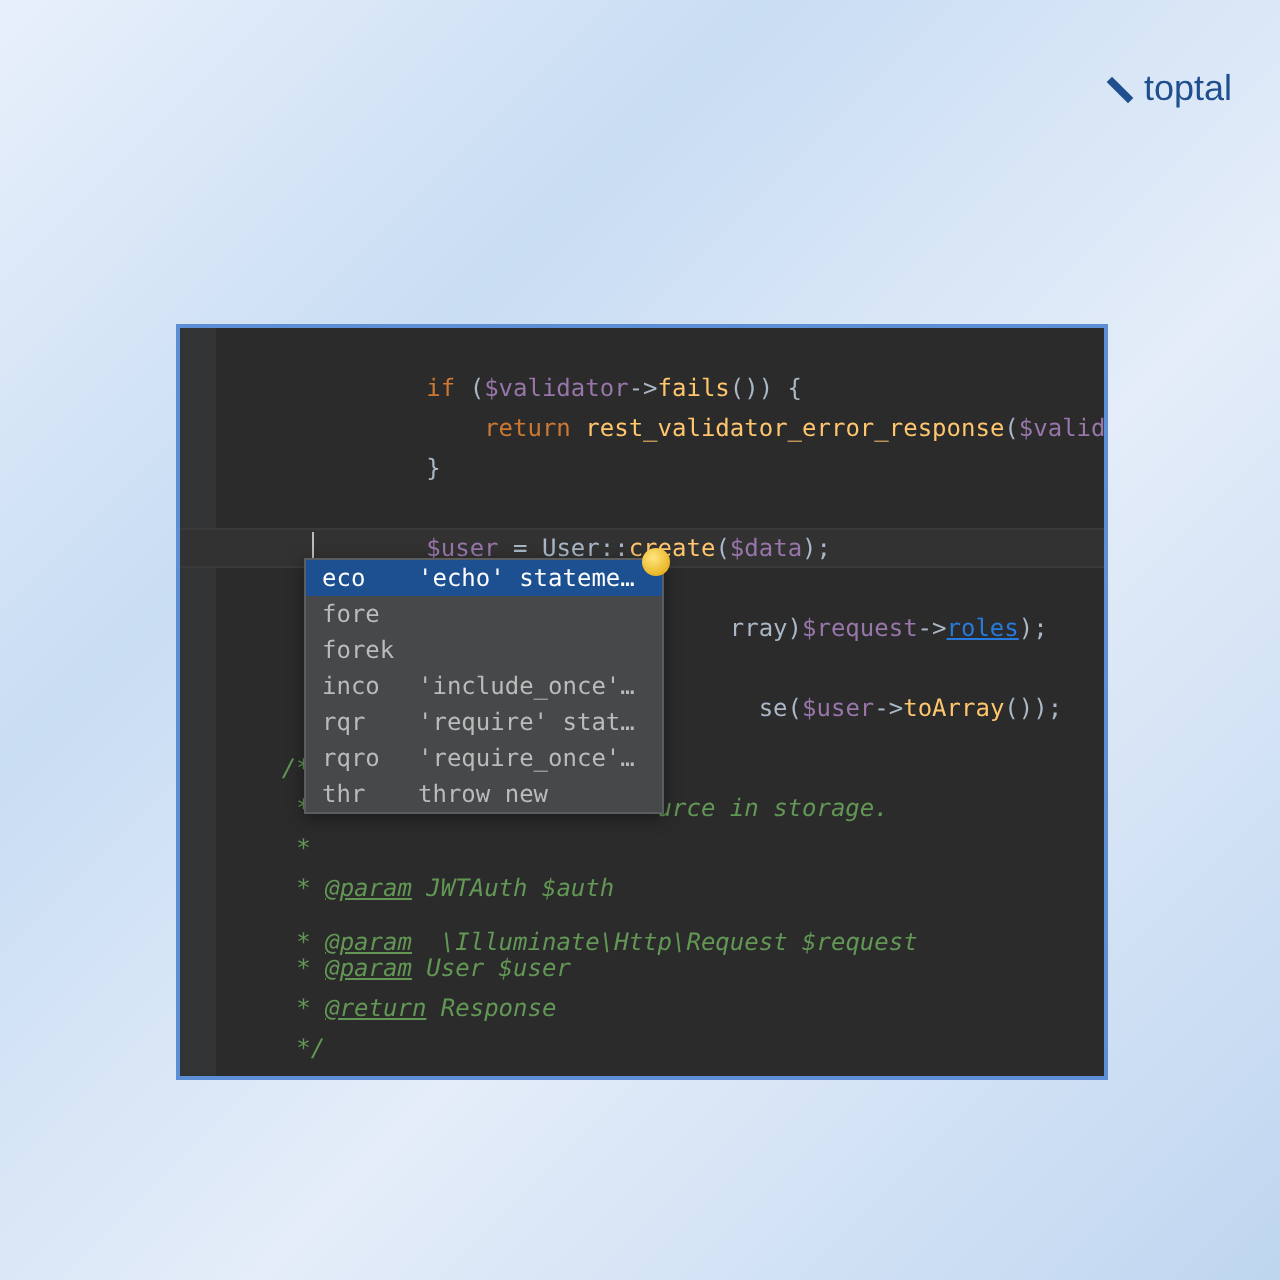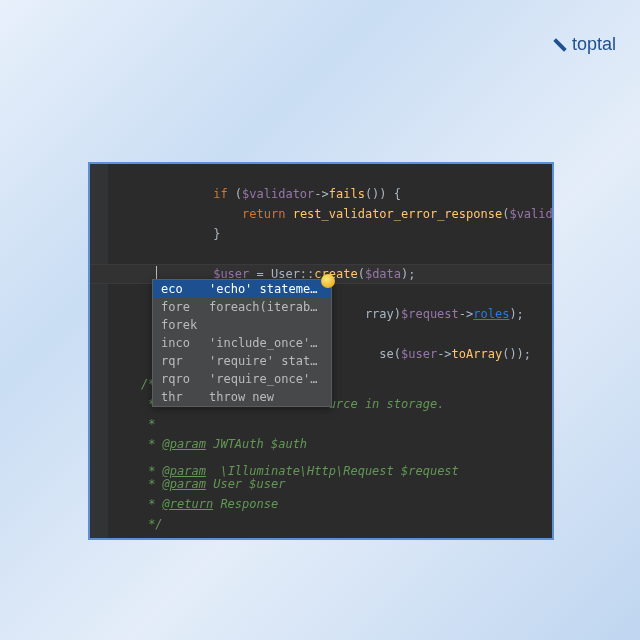--- a/index.html
+++ b/index.html
@@ -158,21 +158,20 @@
     <div class="line" style="top:350px"><span>    </span><span class="doc"> */</span></div>
 
     <div class="popup" style="left:62px; top:115px; width:180px">
       <div class="bulb" style="right:-4px; top:-6px"></div>
       <div class="popup-row sel">
         <span class="popup-abbr">eco</span>
         <span class="popup-desc">'echo' statement</span>
       </div>
       <div class="popup-row">
         <span class="popup-abbr">fore</span>
-        <span class="popup-desc">foreach(iterab…</span>
       </div>
       <div class="popup-row">
         <span class="popup-abbr">forek</span>
       </div>
       <div class="popup-row">
         <span class="popup-abbr">inco</span>
         <span class="popup-desc">'include_once'…</span>
       </div>
       <div class="popup-row">
         <span class="popup-abbr">rqr</span>

